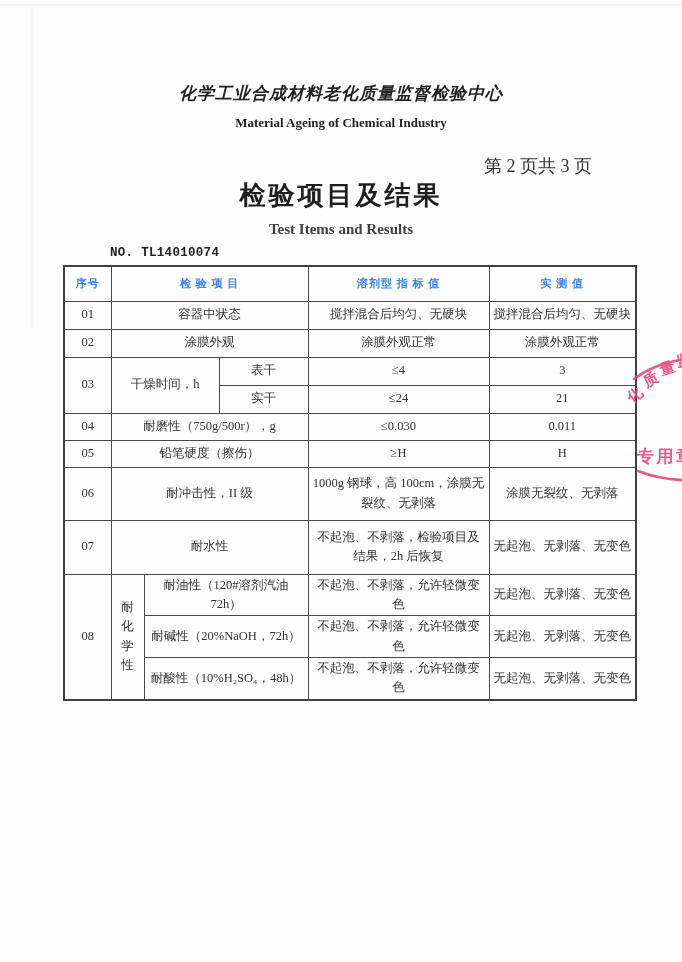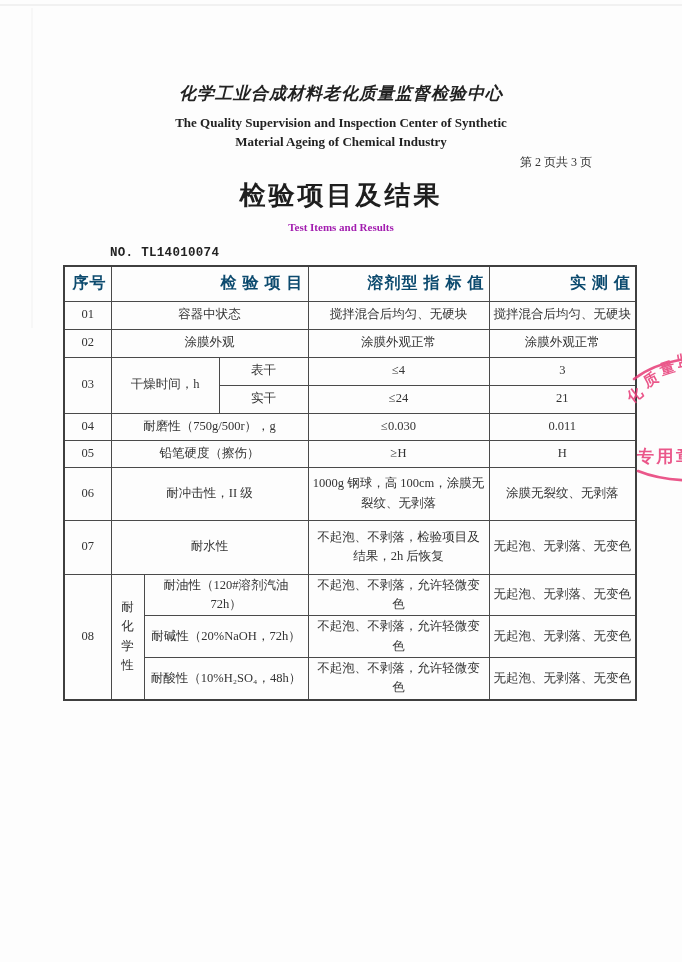--- a/index.html
+++ b/index.html
@@ -17,48 +17,48 @@
   .org-cn{
     position:absolute;top:82px;left:0;right:0;
     text-align:center;font-size:17px;font-weight:bold;letter-spacing:1px;color:#222;font-style:italic;
   }
   .org-en{
     position:absolute;top:113px;left:0;right:0;
     text-align:center;font-size:13px;font-weight:bold;line-height:19px;color:#222;
   }
   .page-indicator{
     position:absolute;top:154px;right:90px;
-    font-size:12px;color:#333;
+    font-size:18px;color:#333;
   }
   .doc-title{
     position:absolute;top:178px;left:0;right:0;
     text-align:center;font-size:26px;font-weight:bold;letter-spacing:3px;color:#1e1e1e;
   }
   .doc-subtitle{
     position:absolute;top:221px;left:0;right:0;
-    text-align:center;font-size:11px;font-weight:bold;color:#a21caf;
+    text-align:center;font-size:15px;font-weight:bold;color:#404040;
   }
   .report-no{
     position:absolute;top:246px;left:110px;
     font-size:12.5px;font-weight:bold;color:#222;letter-spacing:.3px;font-family:Liberation Mono, monospace;
   }
 
   table.report{
     position:absolute;top:265px;left:63px;
     width:572px;border-collapse:collapse;table-layout:fixed;
     font-size:12.5px;color:#333;
   }
   table.report td{
     border:1px solid #4a4a4a;
     text-align:center;vertical-align:middle;
     padding:1px 4px;line-height:1.55;
     overflow:hidden;
   }
   table.report{border:2px solid #3f3f3f;}
-  tr.h-header td{font-size:16px;font-weight:bold;color:#0c4a6e;letter-spacing:1px;text-align:right;}
+  tr.h-header td{font-size:11px;font-weight:bold;color:#3b82f6;letter-spacing:1px;}
   tr.h-header{height:35px;}
   tr.r28{height:28px;}
   tr.r27{height:27px;}
   tr.r53{height:53px;}
   tr.r54{height:54px;padding-left:22px;}
   tr.r29{height:29px;}
   td.tall{line-height:26px;}
   td.group-vert{word-break:break-all;line-height:1.9;padding:1px 8px;font-family:Liberation Serif, serif;}
 
   .stamp-wrap{
@@ -69,21 +69,20 @@
   .stamp-text{font-family:"Liberation Serif","DejaVu Serif",serif;font-weight:bold;}
 </style>
 </head>
 <body>
 
 <div class="artifact-topline"></div>
 <div class="artifact-leftline"></div>
 
 <div class="org-cn">化学工业合成材料老化质量监督检验中心</div>
 <div class="org-en">
-  <div>The Quality Supervision and Inspection Center of Synthetic</div>
   <div>Material Ageing of Chemical Industry</div>
 </div>
 <div class="page-indicator">第 2 页共 3 页</div>
 <div class="doc-title">检验项目及结果</div>
 <div class="doc-subtitle">Test Items and Results</div>
 <div class="report-no">NO. TL14010074</div>
 
 <table class="report">
   <colgroup>
     <col style="width:47px">

